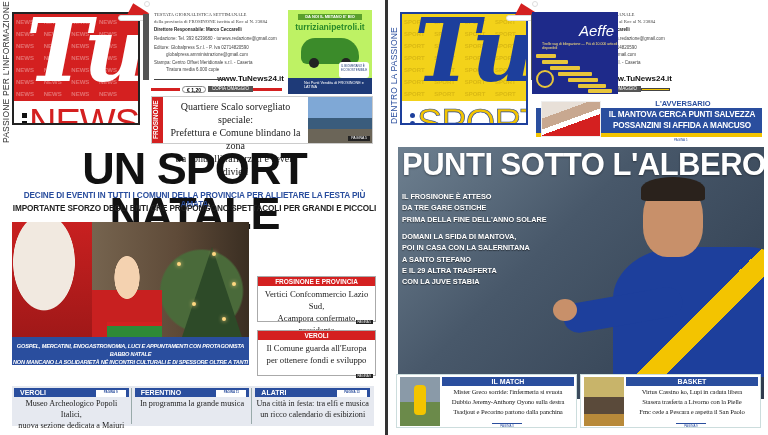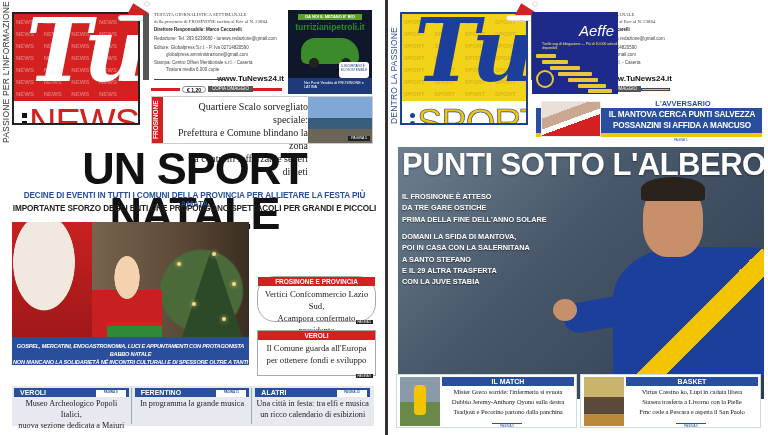--- a/index.html
+++ b/index.html
@@ -26,31 +26,31 @@
   .masthead-info { position: absolute; left: 154px; top: 11px; width: 130px; font-size: 4.5px; color: #444; line-height: 1.5; }
   .masthead-info .bold { font-weight: bold; color: #222; }
   .masthead-info .title { font-family: "Liberation Serif", serif; font-size: 4.8px; }
   .website { position: absolute; left: 154px; top: 74px; width: 130px; font-size: 8px; font-weight: bold; text-align: right; color: #111; border-top: 0; }
   .website::before { content: ""; position: absolute; left: 0; top: 5px; width: 70px; height: 1px; background: #444; }
   .price-bar { position: absolute; left: 151px; top: 86px; width: 131px; height: 6px; display: flex; align-items: center; }
   .price-bar .line { flex: 1; height: 3px; }
   .price-pill { font-size: 5px; font-weight: bold; padding: 0 4px; border-radius: 5px; border: 1px solid #888; margin: 0 2px; background: #fff; height: 7px; line-height: 6px; }
   .copy-label { font-size: 4.5px; color: #fff; padding: 0 4px; height: 6px; line-height: 6px; }
   .ad-box { position: absolute; overflow: hidden; }
-  .ad-petroli { left: 288px; top: 10px; width: 84px; height: 84px; background: #0f172a; }
+  .ad-petroli { left: 288px; top: 10px; width: 84px; height: 84px; background: #bef264; }
   .ad-petroli .banner { margin: 4px auto 0; width: 64px; height: 6px; background: #5aa02c; color: #fff; font-size: 4px; text-align: center; line-height: 6px; font-weight: bold; }
   .ad-petroli .brand { text-align: center; color: #2a8a2a; font-weight: bold; font-size: 8.5px; margin-top: 2px; }
   .ad-petroli .car { margin: 6px auto 0; width: 58px; height: 26px; background: #3b8b2a; border-radius: 14px 18px 6px 6px; position: relative; }
   .ad-petroli .car::before, .ad-petroli .car::after { content: ""; position: absolute; bottom: -4px; width: 10px; height: 10px; border-radius: 50%; background: #222; }
   .ad-petroli .car::before { left: 8px; } .ad-petroli .car::after { right: 8px; }
   .ad-petroli .footer { position: absolute; left: 0; bottom: 0; width: 100%; height: 16px; background: #1e3a78; color: #fff; font-size: 3.8px; padding: 3px 4px 0 16px; }
   .ad-petroli .bubble { position: absolute; right: 3px; top: 52px; width: 30px; height: 16px; background: #fff; border-radius: 3px; font-size: 3px; padding: 2px; color: #1e3a78; }
   .topstory { position: absolute; left: 151px; top: 96px; width: 222px; height: 48px; border: 1px solid #ccc; display: flex; }
   .topstory .vlabel { width: 11px; background: #d42020; color: #fff; font-size: 6.5px; writing-mode: vertical-rl; transform: rotate(180deg); text-align: center; font-weight: bold; }
-  .topstory .text { flex: 1; font-family: "Liberation Serif", serif; font-size: 10px; line-height: 13px; text-align: right; padding-top: 3px; color: #222; }
+  .topstory .text { flex: 1; font-family: "Liberation Serif", serif; font-size: 10px; line-height: 13px; text-align: center; padding-top: 3px; color: #222; }
   .topstory .photo { width: 64px; background: linear-gradient(#7fa8d6 0 45%, #3a5c7c 45% 70%, #6b6558 70%); position: relative; }
   .page-tag { position: absolute; font-size: 3.5px; background: #222; color: #fff; padding: 0 3px; line-height: 5px; }
   .headline-big { position: absolute; left: 11px; top: 146px; width: 367px; text-align: center; font-size: 45px; font-weight: bold; letter-spacing: -1px; color: #111; line-height: 1; }
   .sub1 { position: absolute; left: 11px; top: 191px; width: 367px; text-align: center; font-size: 8.2px; font-weight: bold; color: #2a4e9e; letter-spacing: -0.1px; }
   .sub2 { position: absolute; left: 11px; top: 204px; width: 367px; text-align: center; font-size: 8.2px; font-weight: bold; color: #222; letter-spacing: -0.1px; }
   .main-photo { position: absolute; left: 12px; top: 222px; width: 237px; height: 115px; overflow: hidden; background: radial-gradient(circle at 80% 60%, #4a6a3a 0 20%, transparent 21%), linear-gradient(90deg, #8c7c64, #5e4a38 70%, #3a2e22); }
   .main-photo .santa { position: absolute; left: 0; top: 0; width: 80px; height: 115px; background: radial-gradient(ellipse at 40% 35%, #f1e9e0 0 45%, transparent 46%), linear-gradient(#c82020, #a01818); }
   .main-photo .girl { position: absolute; left: 80px; top: 30px; width: 70px; height: 85px; background: radial-gradient(ellipse at 50% 30%, #f4d2b0 0 25%, transparent 26%), linear-gradient(transparent 45%, #c82020 45%); }
   .main-photo .gift { position: absolute; left: 95px; top: 100px; width: 55px; height: 20px; background: #2e8a38; border-top: 4px solid #d42020; }
   .main-photo .tree { position: absolute; left: 170px; top: 25px; width: 0; height: 0; border-left: 30px solid transparent; border-right: 30px solid transparent; border-bottom: 90px solid #2d4a28; }
@@ -173,21 +173,21 @@
     <div class="light" style="left:200px;top:30px"></div>
     <div class="light" style="left:220px;top:60px"></div>
     <div class="light" style="left:180px;top:80px"></div>
     <div class="light" style="left:210px;top:95px"></div>
   </div>
   <div class="caption-bar">
     <div>GOSPEL, MERCATINI, ENOGASTRONOMIA, LUCI E APPUNTAMENTI CON PROTAGONISTA BABBO NATALE</div>
     <div>NON MANCANO LA SOLIDARIETÀ NÉ INCONTRI CULTURALI E DI SPESSORE OLTRE A TANTI CONCERTI</div>
   </div>
 
-  <div class="sidebox" style="top:276px;height:46px;border-radius:18px;">
+  <div class="sidebox" style="top:276px;height:46px;">
     <div class="hdr">FROSINONE E PROVINCIA</div>
     <div class="body">
         <div>Vertici Confcommercio Lazio Sud,</div>
         <div>Acampora confermato presidente</div>
       </div>
     <span class="pg">PAGINA 5</span>
   </div>
   <div class="sidebox" style="top:330px;height:46px;">
     <div class="hdr">VEROLI</div>
     <div class="body">

